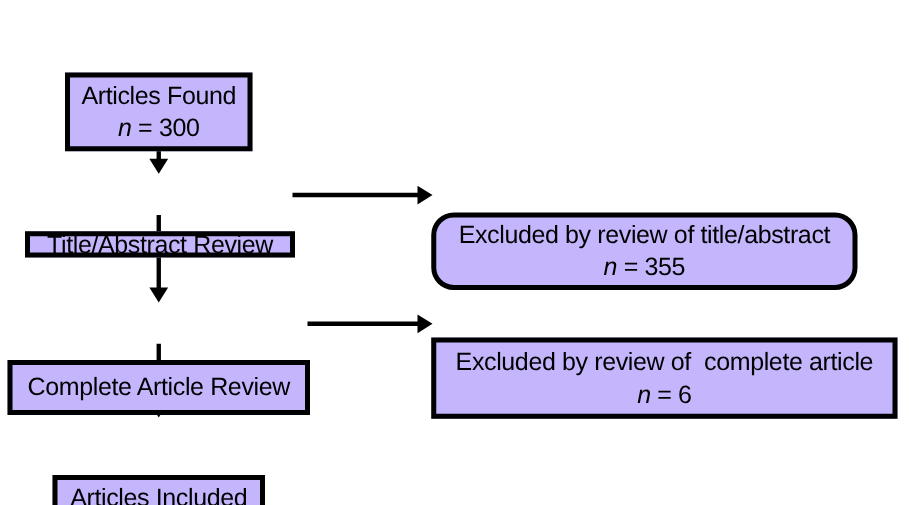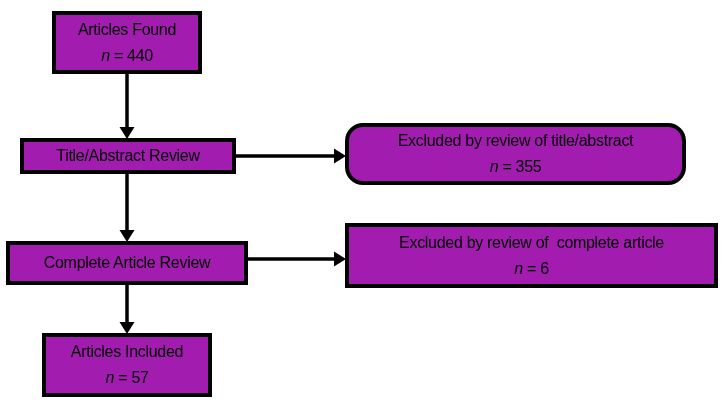--- a/index.html
+++ b/index.html
@@ -21,39 +21,40 @@
     left: 0;
     top: 0;
     width: 727px;
     height: 404px;
     pointer-events: none;
   }
   .box {
     position: absolute;
     box-sizing: border-box;
     border: 4px solid #000000;
-    background: #a21caf;
+    background: #c4b5fd;
     display: flex;
     flex-direction: column;
     align-items: center;
     justify-content: center;
-    font-size: 16px;
+    font-size: 20px;
     line-height: 26px;
     letter-spacing: -0.3px;
     text-align: center;
+    margin-top: 47px;
   }
   .box-line {
     white-space: pre;
   }
   .n-var {
     font-style: italic;
   }
   
   .b-found    { left: 52px;  top: 11px;  width: 150px; height: 63px; }
-  .b-titlerev { left: 20px;  top: 138px; width: 216px; height: 36px; text-align: center; }
+  .b-titlerev { left: 20px;  top: 138px; width: 216px; height: 21px; text-align: center; }
   .b-excl1    { left: 345px; top: 123px; width: 341px; height: 62px; border-radius: 18px; }
   .b-fullrev  { left: 6px;   top: 241px; width: 242px; height: 44px; }
   .b-excl2    { left: 345px; top: 223px; width: 373px; height: 65px; }
   .b-included { left: 42px;  top: 333px; width: 170px; height: 64px; text-align: center; }
 </style>
 </head>
 <body>
 
 <div class="canvas">
 
@@ -80,21 +81,21 @@
     </g>
 
     <g>
       <line x1="127" y1="275" x2="127" y2="323" stroke="#000" stroke-width="3.5"></line>
       <polygon points="119.5,322 134.5,322 127,334" fill="#000"></polygon>
     </g>
   </svg>
 
   <div class="box b-found">
     <div class="box-line">Articles Found</div>
-    <div class="box-line"><span class="n-var">n</span><span> = </span><span>440</span></div>
+    <div class="box-line"><span class="n-var">n</span><span> = </span><span>300</span></div>
   </div>
 
   <div class="box b-titlerev">
     <div class="box-line">Title/Abstract Review</div>
   </div>
 
   <div class="box b-excl1">
     <div class="box-line">Excluded by review of title/abstract</div>
     <div class="box-line"><span class="n-var">n</span><span> = </span><span>355</span></div>
   </div>

